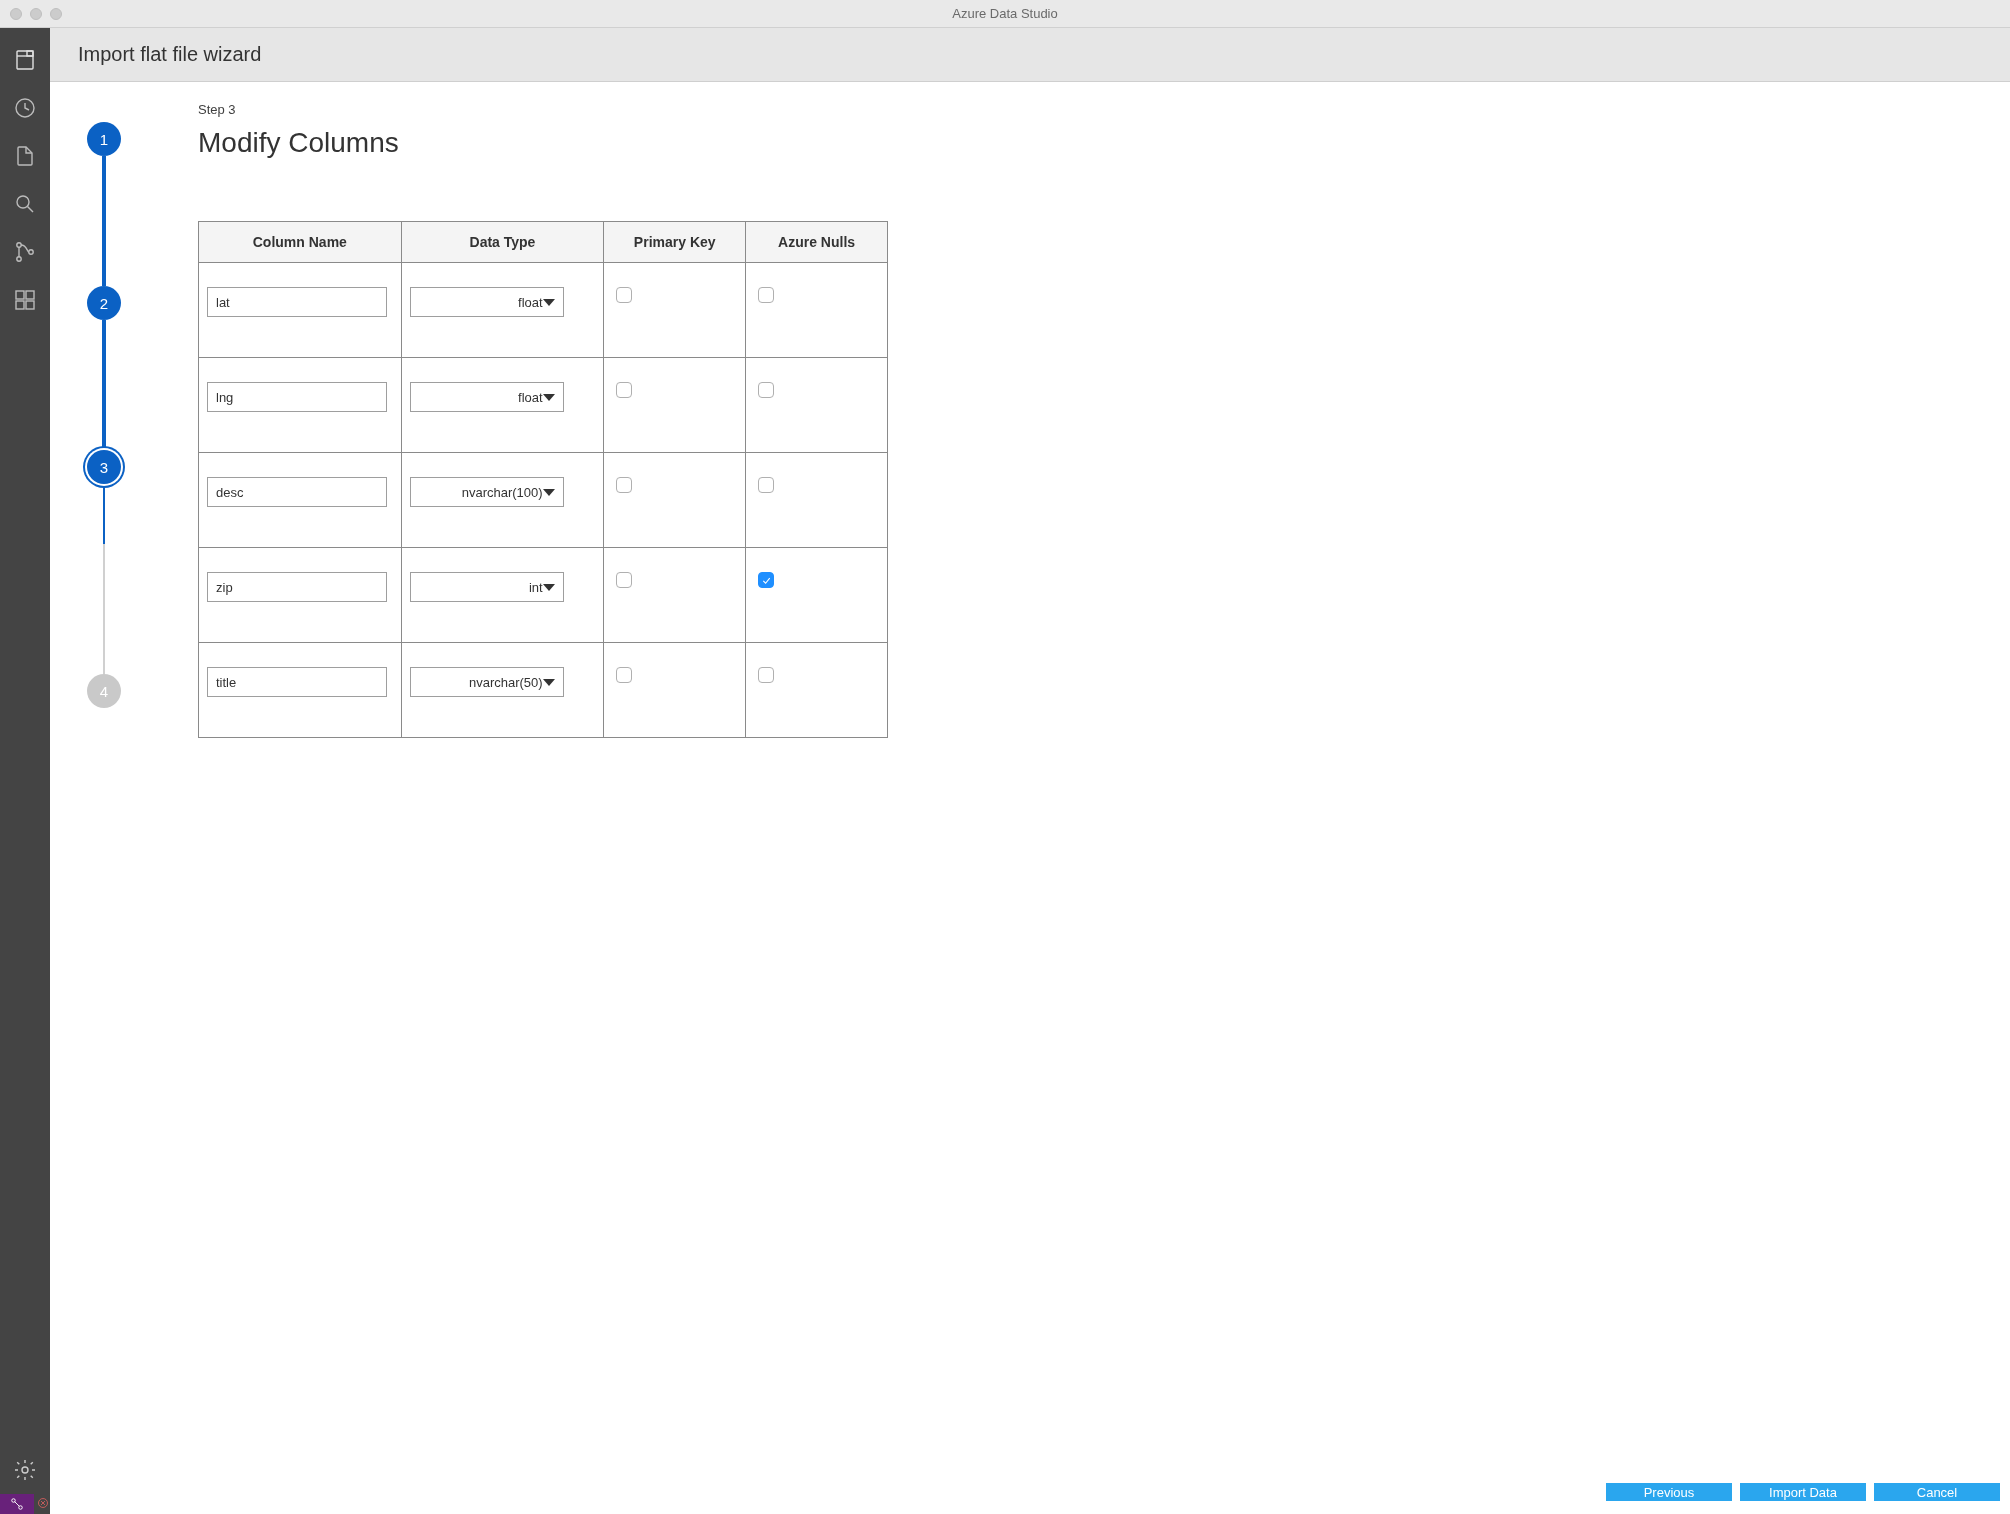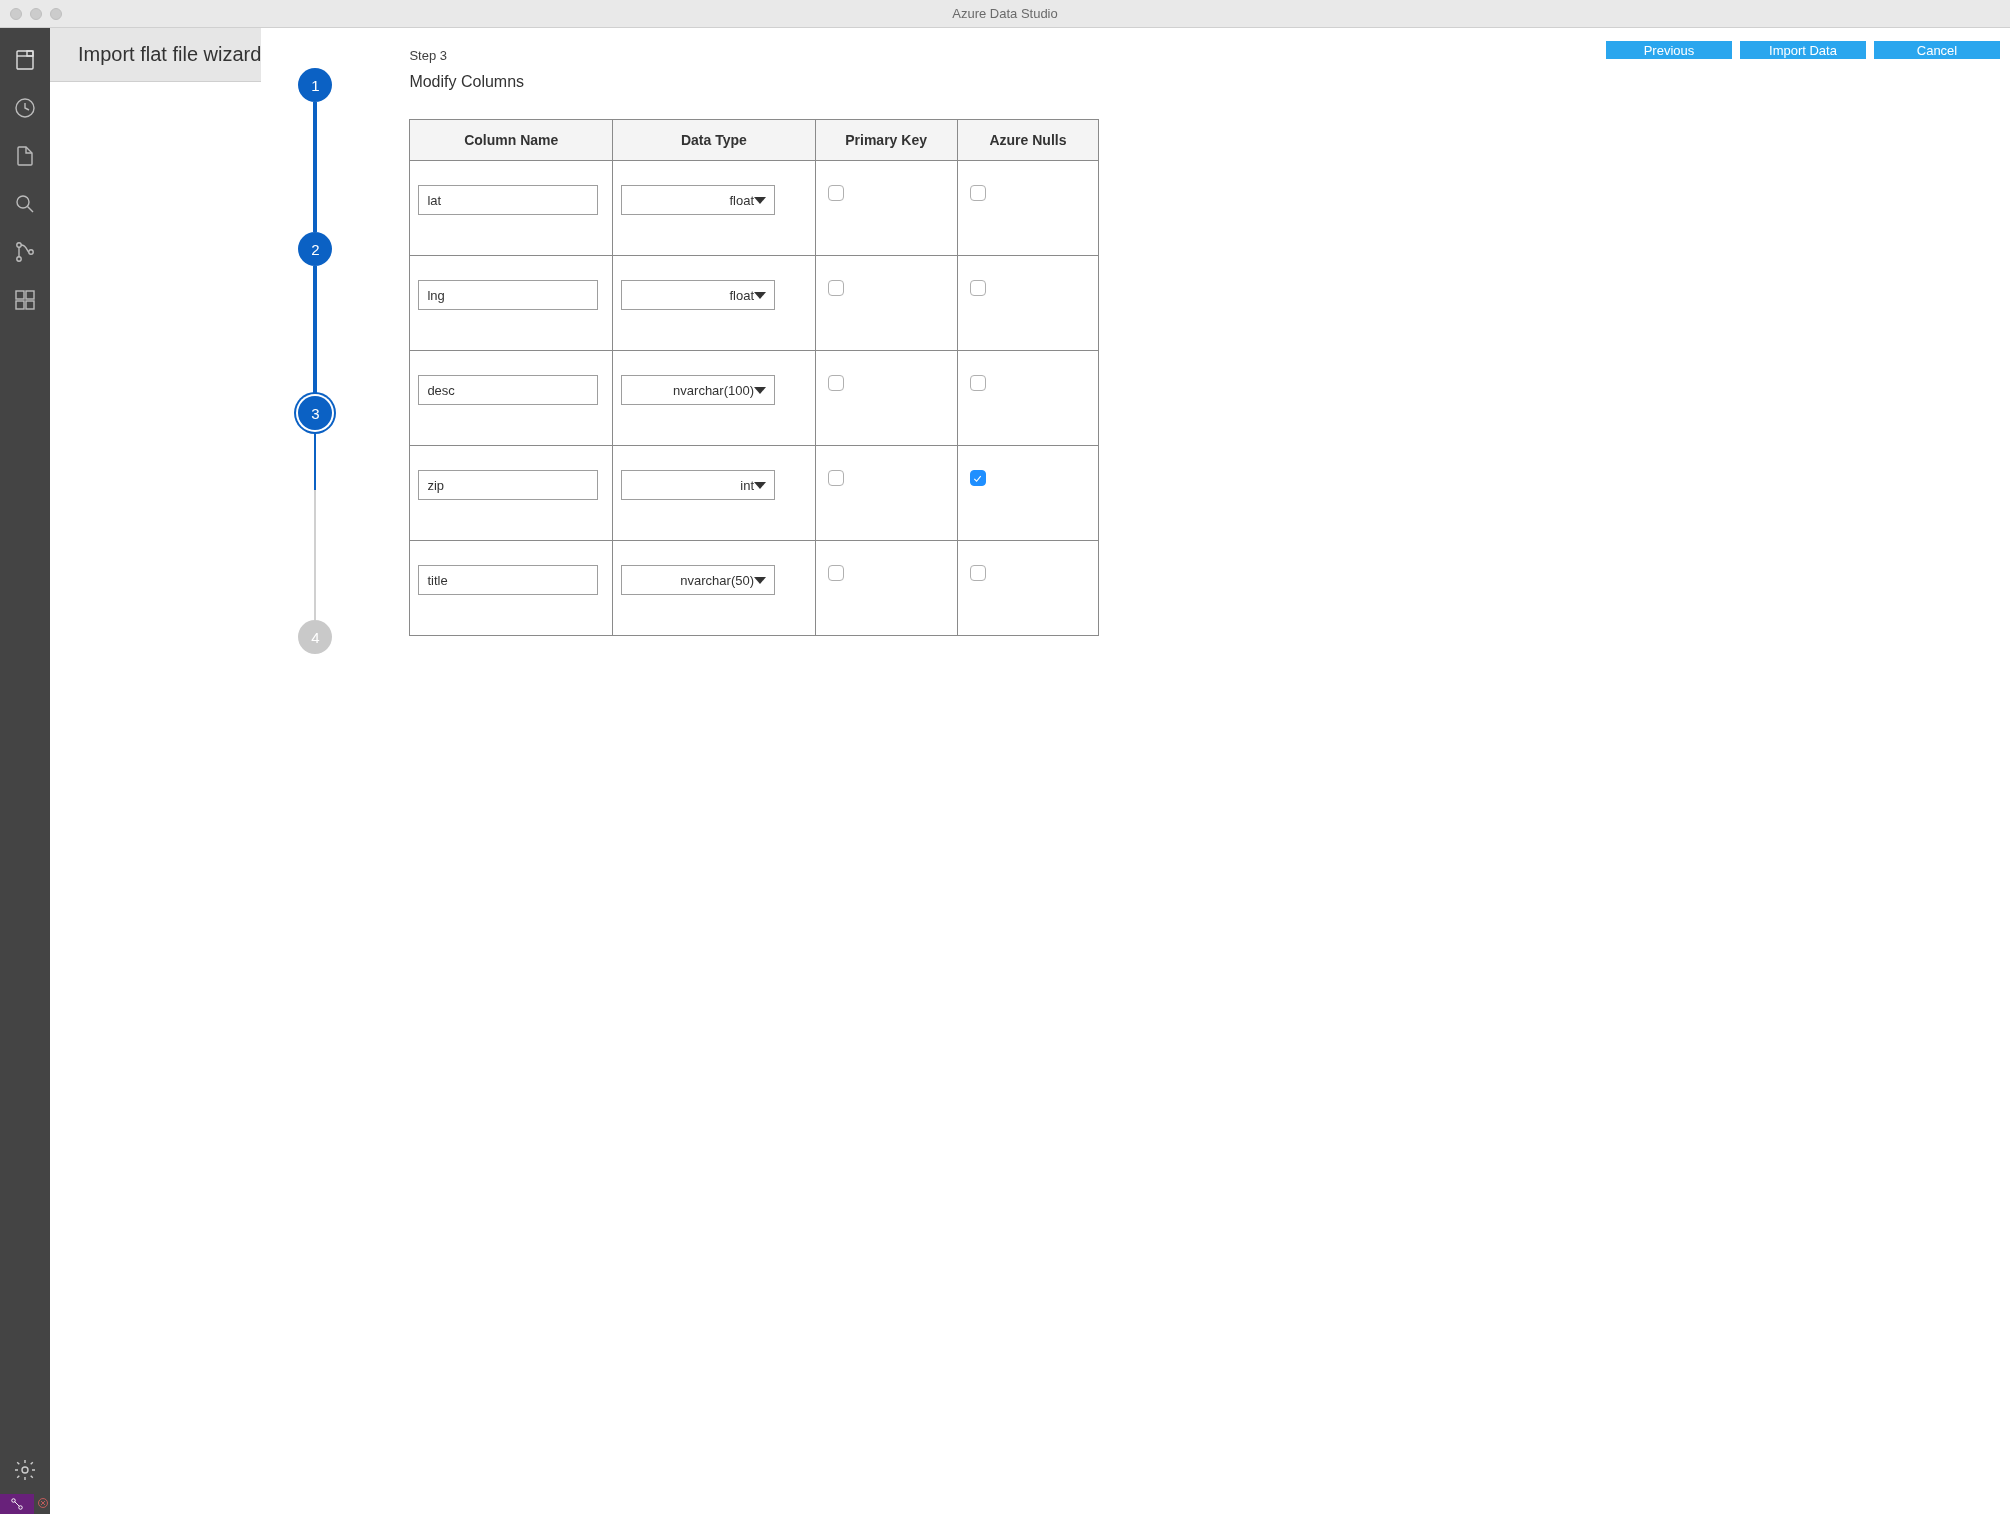--- a/index.html
+++ b/index.html
@@ -21,21 +21,21 @@
   .activitybar svg { width: 24px; height: 24px; stroke: #bbbbbb; fill: none; stroke-width: 1.4; }
   .activitybar .aicon.active svg { stroke: #e0e0e0; }
   .activitybar .gear svg { stroke: #cccccc; }
   .statusbar-frag { height: 20px; width:50px; background:#444; display:flex; align-items:center; }
   .statusbar-frag .purple { width:34px; height:20px; background:#68217a; display:flex; align-items:center; justify-content:center; }
   .statusbar-frag svg { width:14px; height:14px; stroke:#fff; fill:none; stroke-width:1.6; }
   .statusbar-frag .err { margin-left:3px; }
   .statusbar-frag .err svg { stroke:#e06060; width:12px; height:12px; }
 
   
-  .main { flex: 1; display: flex; flex-direction: row; min-width: 0; }
+  .main { flex: 1; display: flex; flex-direction: column; min-width: 0; }
   .header { height: 54px; background: #e6e6e6; border-bottom: 1px solid #cfcfcf; display:flex; align-items:center; padding-left: 28px; font-size: 20px; color:#333; }
 
   .content { flex: 1; display: flex; min-height: 0; background:#fff; }
 
   
   .stepper { width: 108px; padding-top: 40px; display:flex; justify-content:center; background:#fff;}
   .steps { position:relative; display:flex; flex-direction:column; align-items:center; }
   .step { width:34px; height:34px; border-radius:50%; display:flex; align-items:center; justify-content:center; color:#fff; font-size:15px; font-weight:500; position:relative; z-index:2; }
   .step.done { background:#0b61c4; }
   .step.current { background:#0b61c4; box-shadow: 0 0 0 2px #fff, 0 0 0 4px #0b61c4; }
@@ -43,21 +43,21 @@
   .connector { width:4px; flex:0 0 auto; background:#0b61c4; z-index:1; }
   .connector.c1 { height:130px; }
   .connector.c2 { height:130px; }
   .connector.c3 { height:60px; }
   .connector.thin { width:2px; }
   .connector.future { background:#d0d0d0; width:2px; height:130px; }
 
   
   .page { flex:1; padding: 20px 40px 20px 40px; overflow:auto; }
   .step-label { font-size:13px; color:#404040; margin-bottom:10px; }
-  .page h1 { font-size:16px; font-weight:400; color:#333; margin-bottom:28px; }
+  .page h1 { font-size:28px; font-weight:400; color:#333; margin-bottom:62px; }
 
   table.cols { border-collapse: collapse; width: 690px; }
   table.cols th, table.cols td { border:1px solid #8a8a8a; }
   table.cols th { background:#f4f4f4; font-weight:600; font-size:14px; padding:12px 6px; text-align:center; }
   table.cols td { padding:24px 8px 40px 8px; vertical-align: top; margin-top: 13px; }
   table.cols td.chk { text-align:left; padding:24px 12px; }
   .col-name { width: 200px; }
   .col-type { width: 200px; }
   .col-pk { width: 140px; }
   .col-null { width: 140px; }

